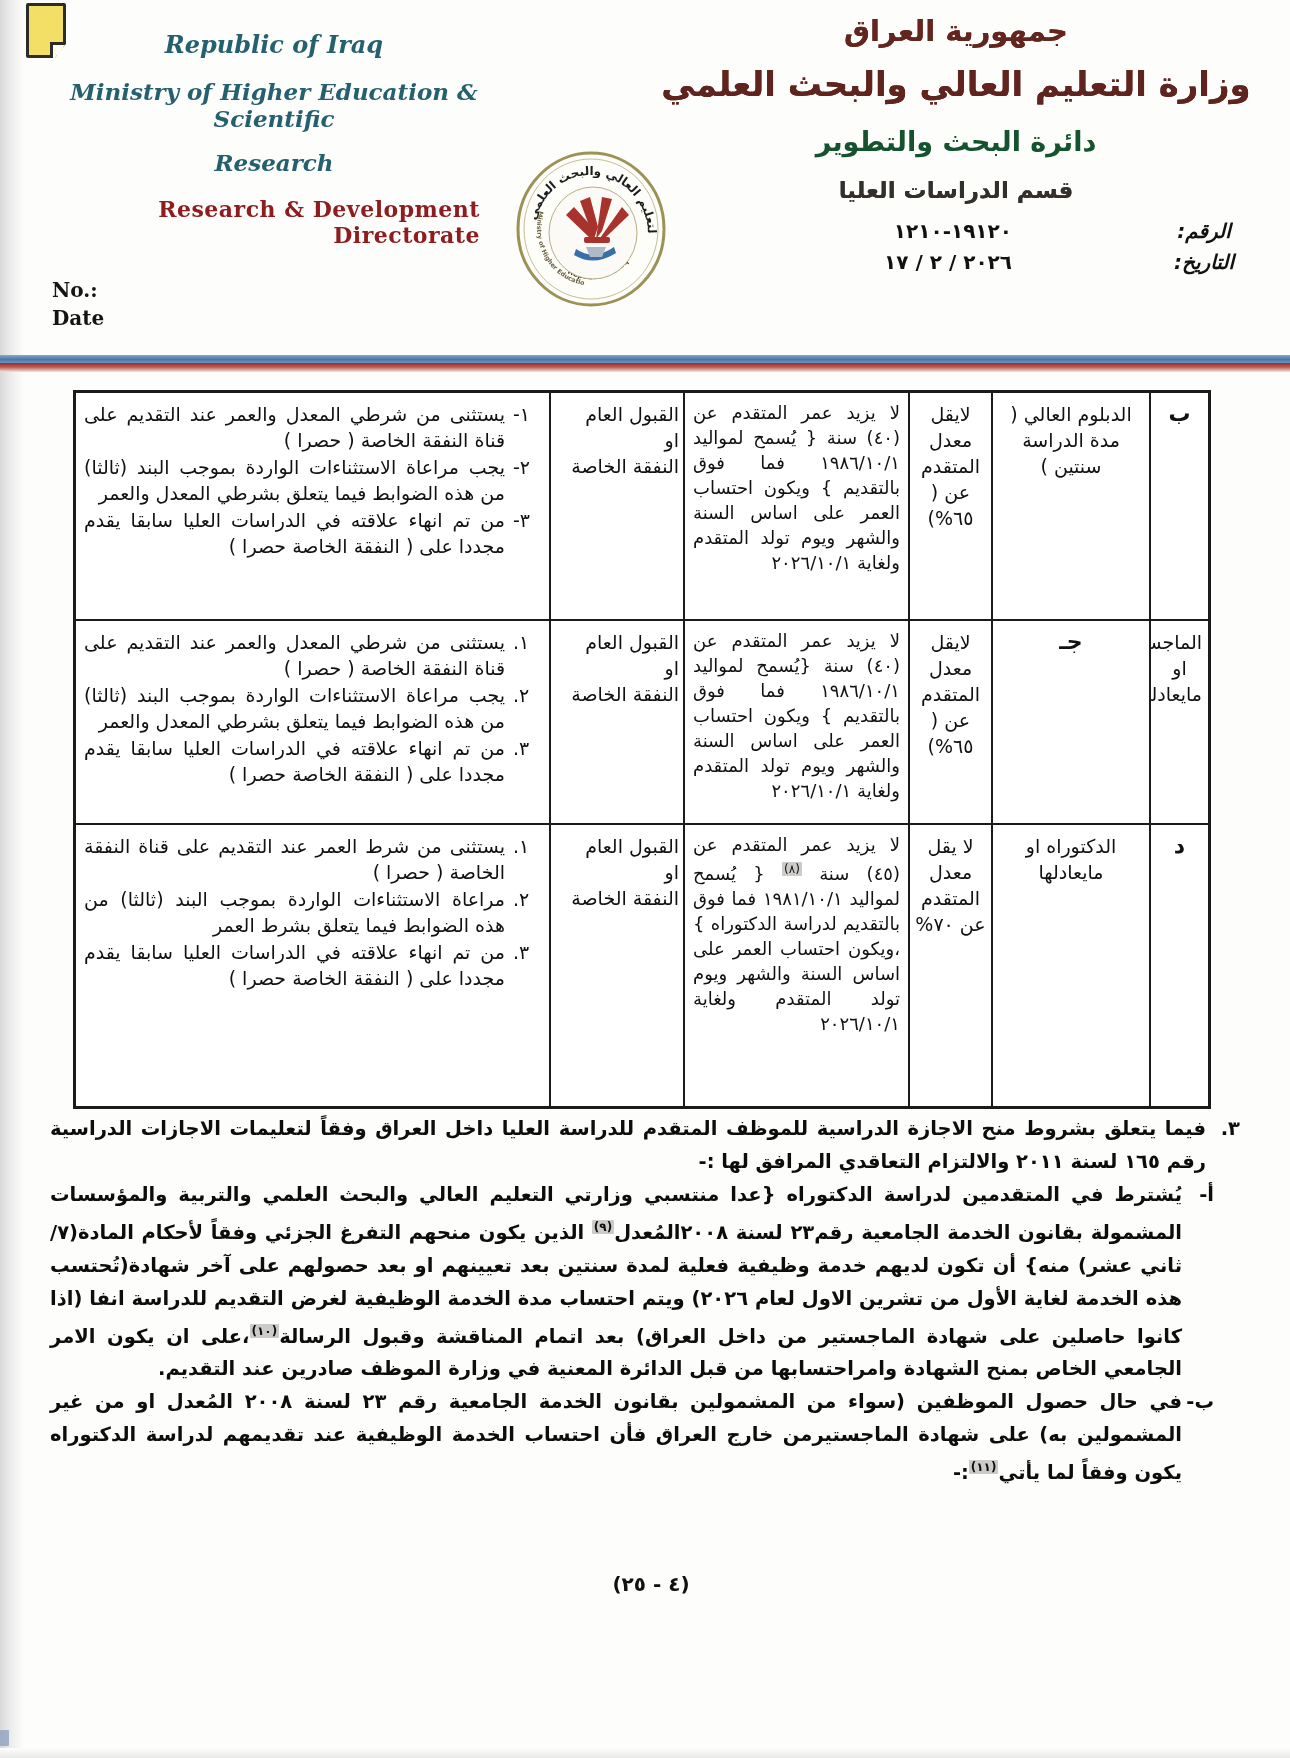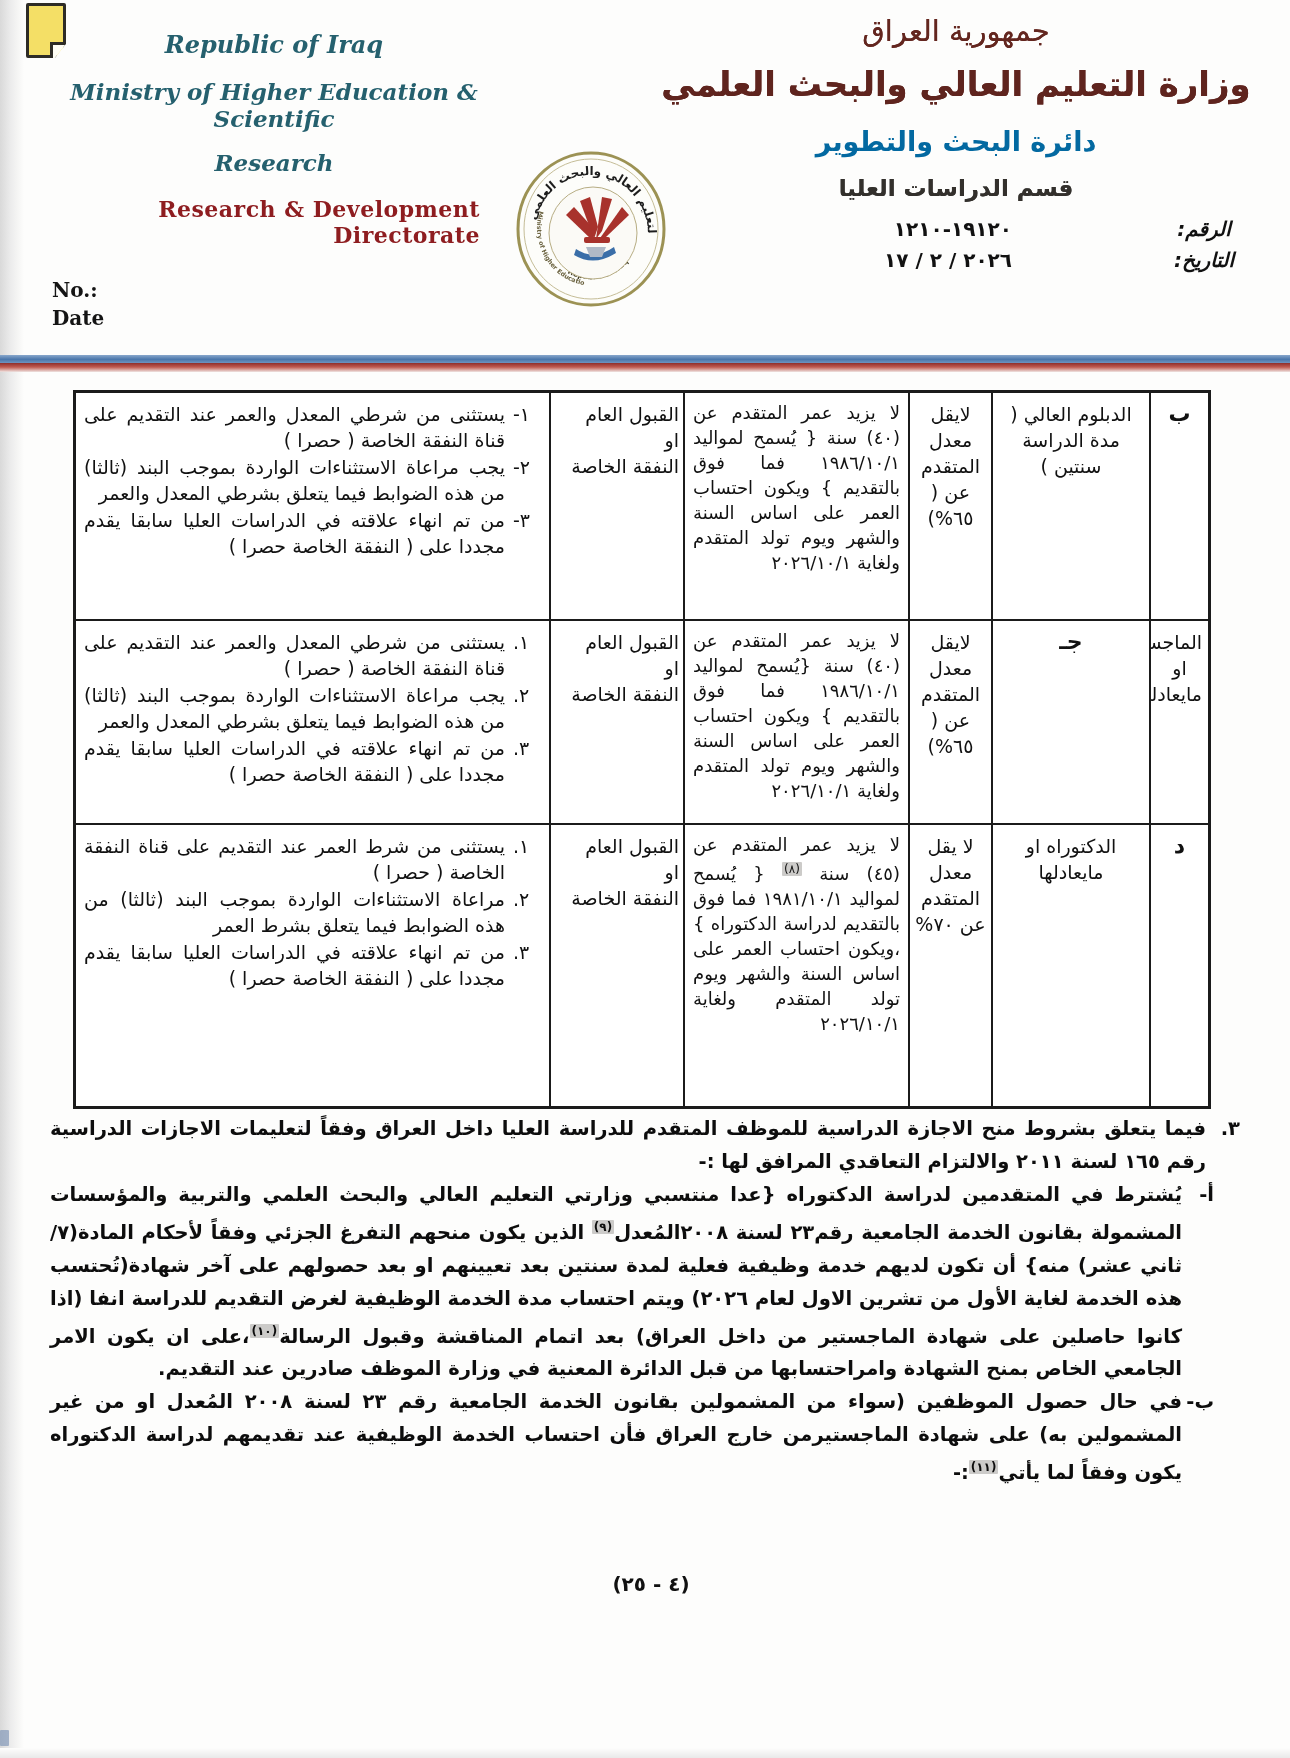--- a/index.html
+++ b/index.html
@@ -24,24 +24,24 @@
   .hdr-en .l1,.hdr-en .l2,.hdr-en .l3{color:#25606e;font-style:italic;font-weight:bold;}
   .hdr-en .l1{font-size:24px;margin-bottom:19px;}
   .hdr-en .l2{font-size:23px;margin-bottom:17px;}
   .hdr-en .l3{font-size:23px;margin-bottom:20px;}
   .hdr-en .l4{color:#8e1d20;font-weight:bold;font-size:22px;letter-spacing:.5px;text-align:right;}
   .no-date{position:absolute;left:52px;top:276px;font-family:"DejaVu Serif","Liberation Serif",serif;
        font-weight:bold;font-size:20px;color:#141414;line-height:28px;}
 
   
   .hdr-ar{position:absolute;right:34px;top:14px;width:600px;text-align:center;direction:rtl;}
-  .hdr-ar .a1{font-size:29px;font-weight:normal;color:#63261f;text-shadow:0 0 .6px #63261f;margin-bottom:16px;}
+  .hdr-ar .a1{font-size:29px;font-weight:bold;color:#63261f;text-shadow:0 0 .6px #63261f;margin-bottom:16px;}
   .hdr-ar .a2{font-size:34px;font-weight:bold;color:#5f241e;text-shadow:0 0 .6px #5f241e;margin-bottom:22px;}
-  .hdr-ar .a3{font-size:27px;font-weight:bold;color:#0369a1;margin-bottom:18px;}
-  .hdr-ar .a4{font-size:23px;font-weight:bold;color:#33302c;text-shadow:0 0 .5px #444;margin-bottom:16px;}
+  .hdr-ar .a3{font-size:27px;font-weight:bold;color:#14532d;}
+  .hdr-ar .a4{font-size:23px;font-weight:bold;color:#33302c;text-shadow:0 0 .5px #444;margin-bottom:16px;margin-top:20px;}
   .ref-row{display:flex;direction:rtl;align-items:baseline;font-weight:bold;font-size:20px;margin-bottom:7px;}
   .ref-row .lbl{width:88px;padding-right:8px;font-style:italic;}
   .ref-row .val{margin-right:148px;direction:ltr;unicode-bidi:isolate;letter-spacing:1px;}
 
   
   .logo{position:absolute;left:514px;top:149px;}
 
   
   .divider{position:absolute;left:0;top:355px;width:1290px;}
   .divider .blue{height:8px;background:linear-gradient(180deg,#88a7cc,#4a76ab 55%,#6f94bf);}

